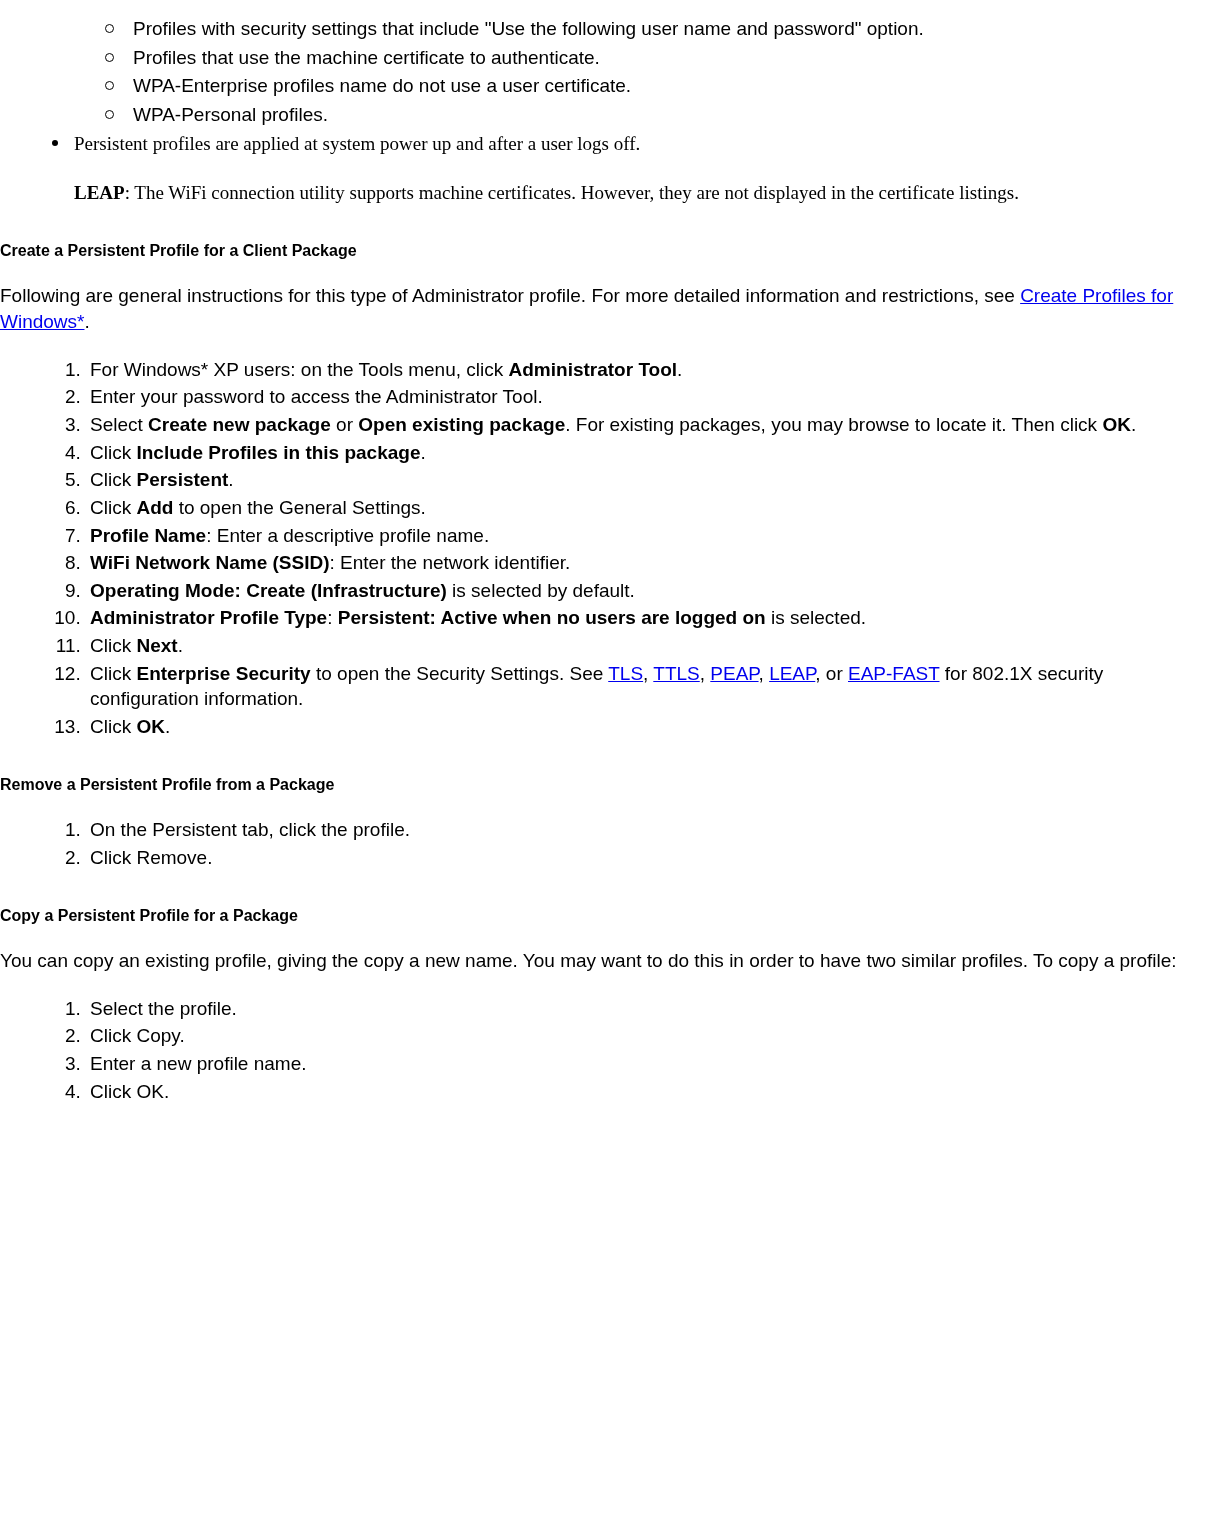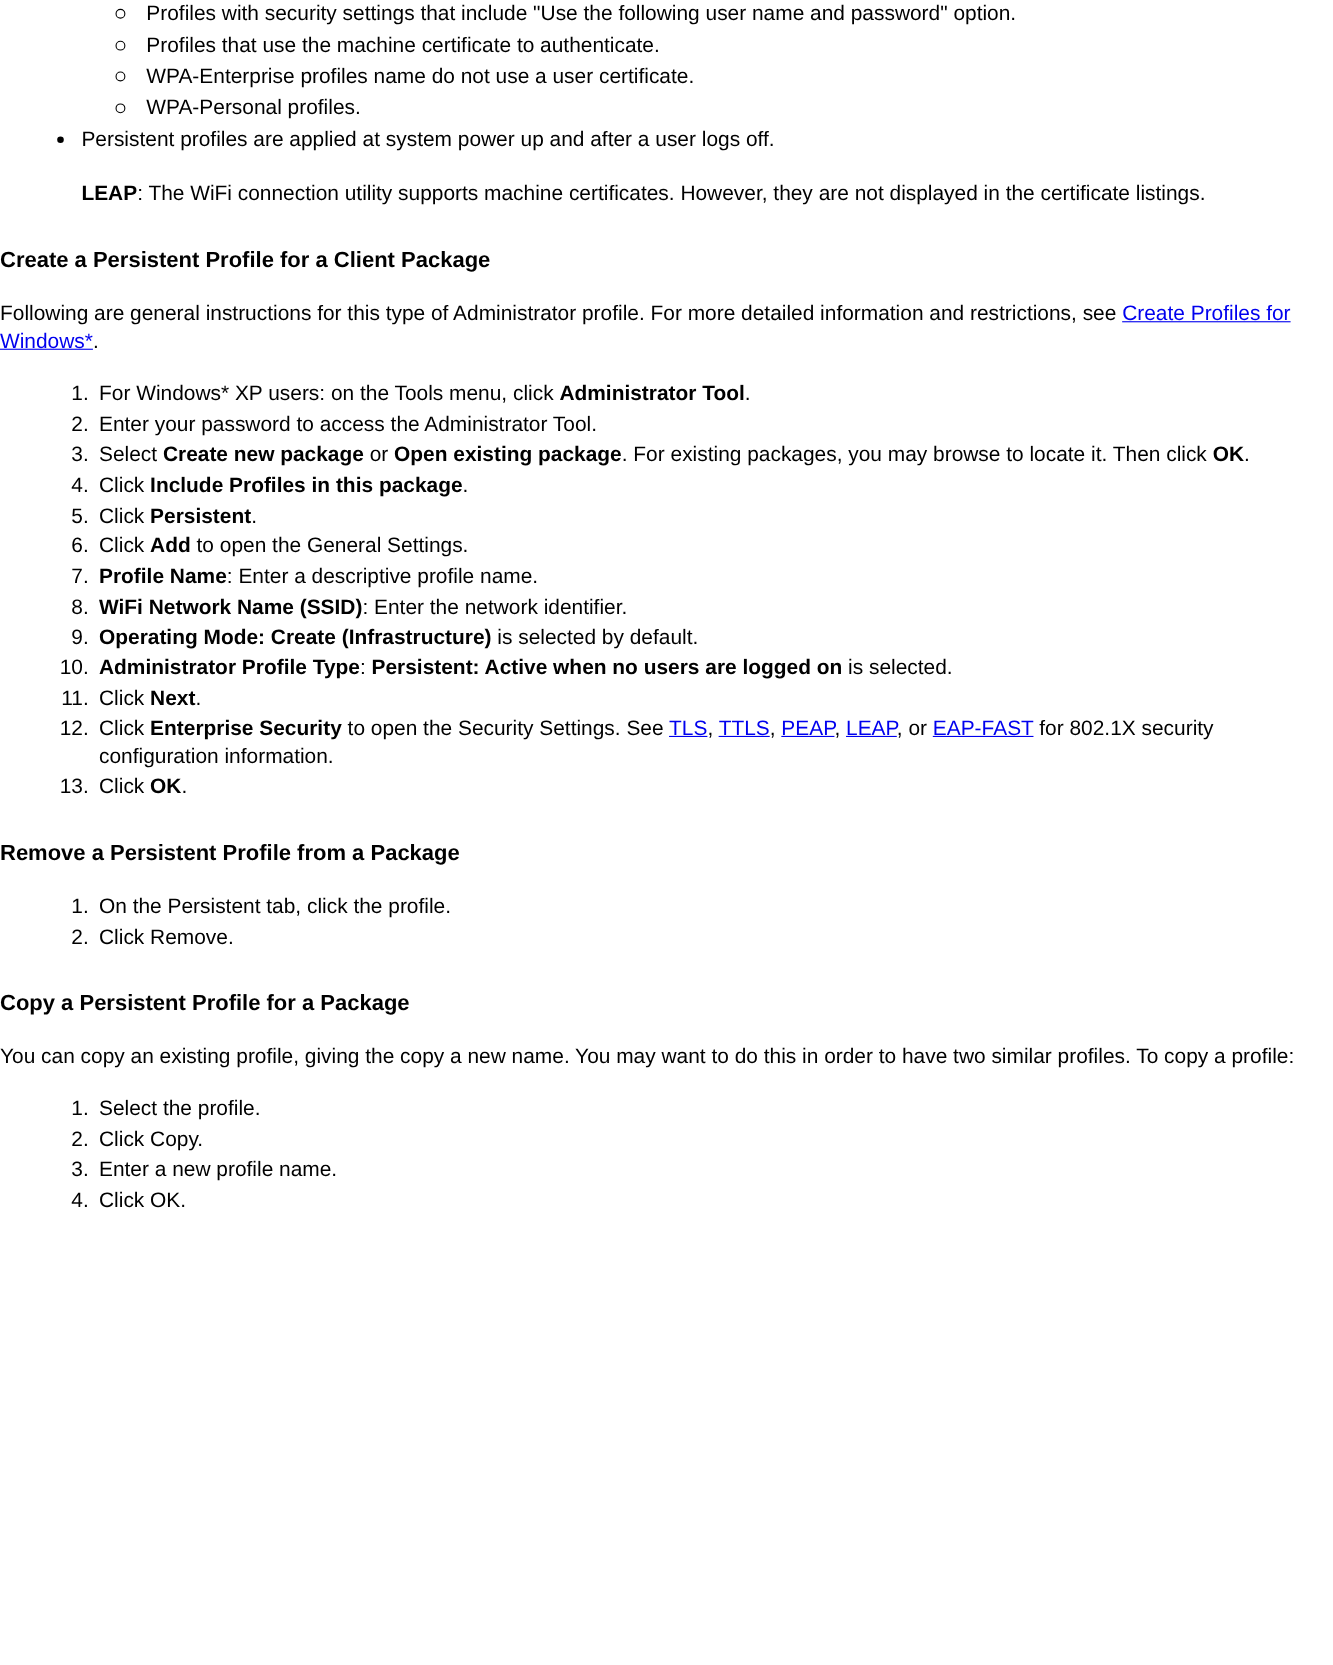--- a/index.html
+++ b/index.html
@@ -8,21 +8,21 @@
     line-height: 1.35;
     color: #000;
     margin: 0;
     padding: 0;
     width: 1212px;
   }
   .content { padding: 0; }
   ul.circle-list {
     list-style: none;
     margin: 0;
-    padding: 0 0 0 113px;
+    padding: 16px 0 0 113px;
   }
   ul.circle-list li {
     position: relative;
     padding-left: 20px;
     margin-bottom: 3px;
   }
   ul.circle-list li::before {
     content: "";
     position: absolute;
     left: -8px;
@@ -30,20 +30,21 @@
     width: 7px;
     height: 7px;
     border: 1px solid #000;
     border-radius: 50%;
     background: #fff;
   }
   ul.disc-list {
     list-style: none;
     margin: 0;
     padding: 0 0 0 44px;
+    font-family: Liberation Serif, serif;
   }
   ul.disc-list li {
     position: relative;
     padding-left: 30px;
     margin-bottom: 3px;
   }
   ul.disc-list li::before {
     content: "";
     position: absolute;
     left: 8px;
@@ -53,21 +54,21 @@
     background: #000;
     border-radius: 50%;
   }
   .note-block {
     margin-top: 24px;
     padding-right: 20px;
   }
   h3.section-heading {
     font-family: Verdana, Geneva, sans-serif;
     font-weight: bold;
-    font-size: 20px;
+    font-size: 16px;
     margin: 34px 0 22px 0;
     padding: 0;
   }
   p.body-para {
     margin: 0 0 22px 0;
     padding-right: 25px;
   }
   ol.num-list {
     margin: 16px;
     padding: 0 0 0 70px;

